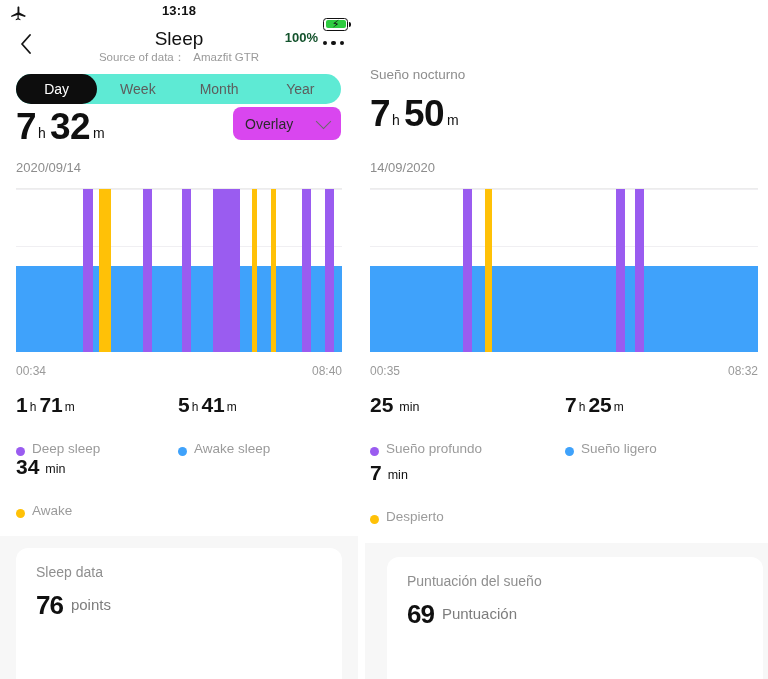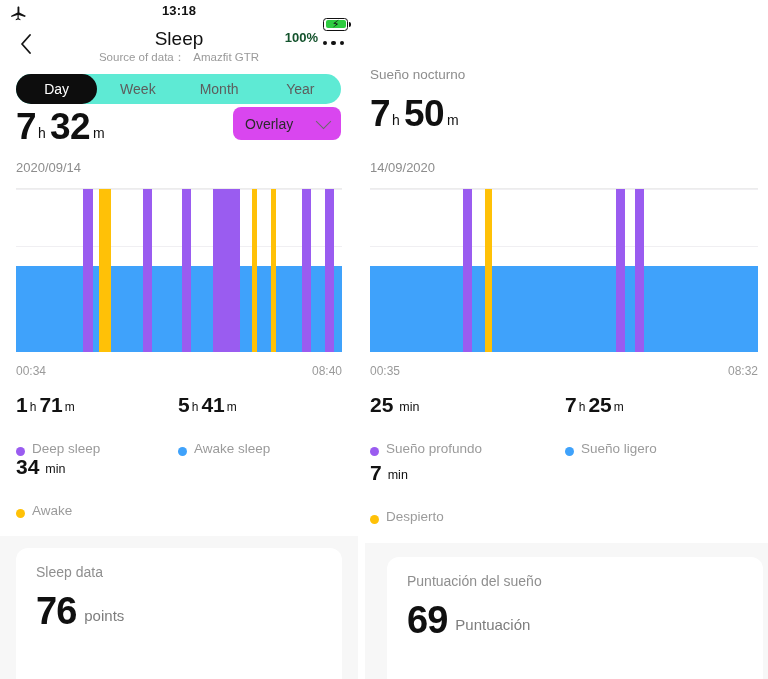--- a/index.html
+++ b/index.html
@@ -95,21 +95,21 @@
   .stat .leg { display:flex; align-items:flex-end; margin-top:26px; }
   .dot { width:9px; height:9px; border-radius:50%; margin-right:7px; display:inline-block; }
   .leg-txt { font-size:13.5px; color:#9b9b9b; }
 
   
   .cardbg { position:absolute; left:0; right:0; bottom:0; background:#f7f7f7; }
   .card { position:absolute; left:16px; right:16px; background:#ffffff;
           border-radius:12px 12px 0 0; padding:16px 20px 0 20px; }
   .card-title { font-size:14px; color:#8f8f8f; }
   .card-val { display:flex; align-items:flex-end; margin-top:14px; }
-  .card-val .n { font-size:38px; font-weight:bold; color:#101010; line-height:0.9; letter-spacing:-1px;}
+  .card-val .n { font-size:26px; font-weight:bold; color:#101010; line-height:0.9; letter-spacing:-1px;}
   .card-val .u { font-size:15px; color:#7d7d7d; margin:0 0 4px 8px; }
 </style>
 </head>
 <body>
 
 <div class="stage">
 
   <div class="panel panel-left">
 
     <div class="statusbar">

